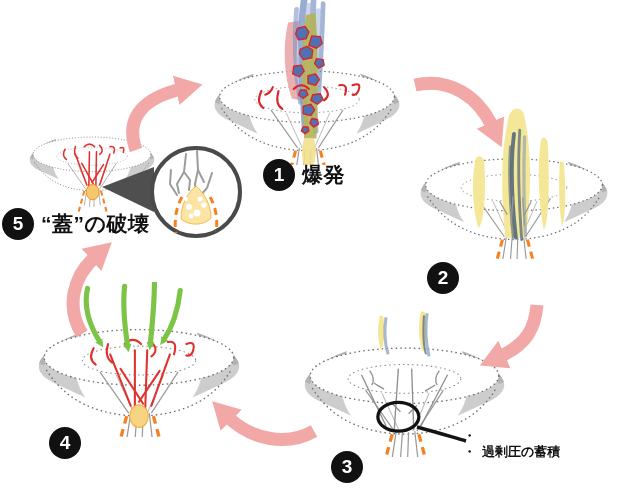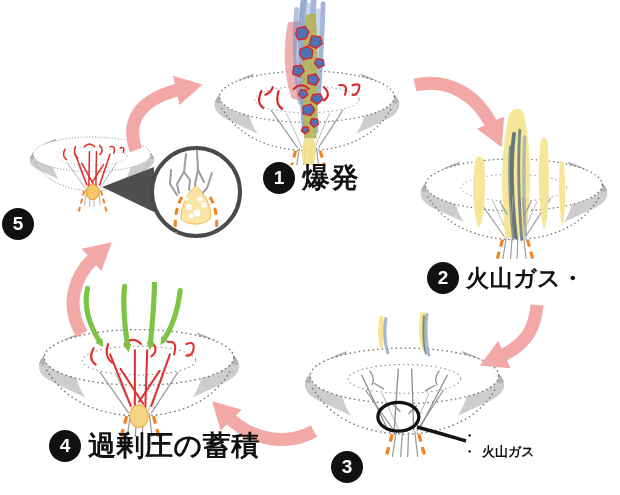--- a/index.html
+++ b/index.html
@@ -11,21 +11,21 @@
   .defs-store{width:0;height:0;position:absolute;}
   .step-label{
     position:absolute;display:flex;align-items:center;gap:7px;
     font-weight:700;color:#111;z-index:6;white-space:nowrap;
   }
   .step-badge{
     width:32px;height:32px;border-radius:50%;background:#111;color:#fff;
     display:flex;align-items:center;justify-content:center;
     font-size:19px;font-weight:700;flex:0 0 auto;
   }
-  .step-text{font-size:28px;letter-spacing:.5px;}
+  .step-text{font-size:21px;letter-spacing:.5px;}
   .step-text.two-line{font-size:23px;line-height:27px;letter-spacing:.5px;}
   .notes{
     position:absolute;left:463px;top:428px;width:160px;z-index:6;
     font-size:13px;font-weight:700;line-height:16px;color:#111;
   }
   .note-row{display:flex;gap:6px;align-items:flex-start;}
   .overlay{z-index:4;}
   .stage-svg{z-index:2;}
 </style>
 </head>
@@ -224,40 +224,39 @@
   </svg>
 
   <div class="step-label" style="left:263px;top:159px">
     <div class="step-badge">1</div>
     <div class="step-text">爆発</div>
   </div>
 
   <div class="step-label" style="left:427px;top:262px">
     <div class="step-badge">2</div>
     <div class="step-text two-line">
-      <div>火山ガス・</div>
     </div>
   </div>
 
   <div class="step-label" style="left:331px;top:451px">
     <div class="step-badge">3</div>
   </div>
 
   <div class="step-label" style="left:49px;top:427px">
     <div class="step-badge">4</div>
-    <div class="step-text">過剰圧の蓄積</div>
   </div>
 
   <div class="step-label" style="left:2px;top:208px">
     <div class="step-badge">5</div>
+    <div class="step-text">“蓋”の破壊</div>
   </div>
 
   <div class="notes">
     <div class="note-row">
       <span>・</span>
     </div>
     <div class="note-row">
       <span>・</span>
-      <span>火山ガス</span>
+      <span>過剰圧の蓄積</span>
     </div>
   </div>
 
 </div>
 
 </body></html>

